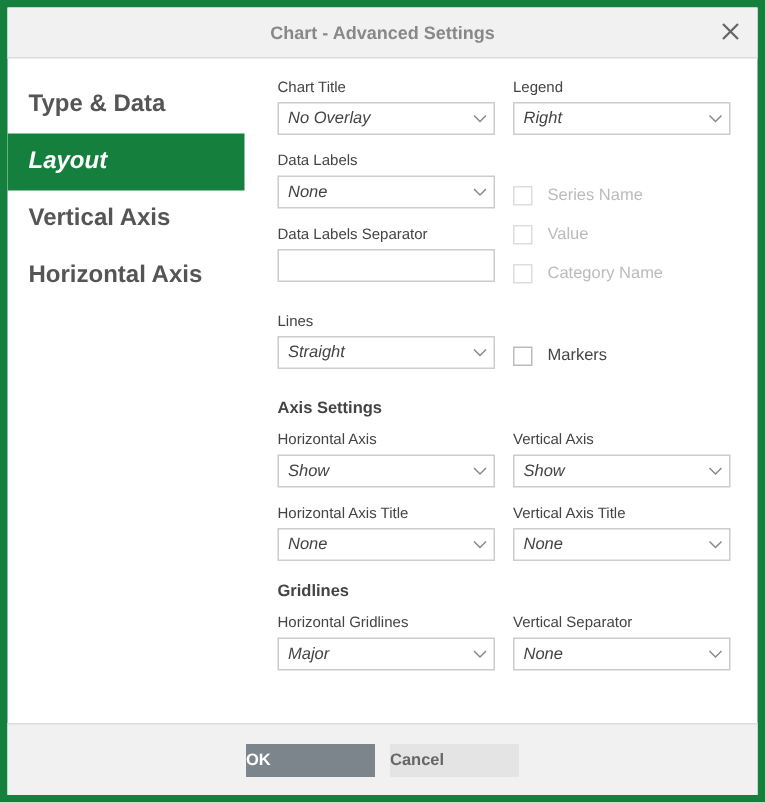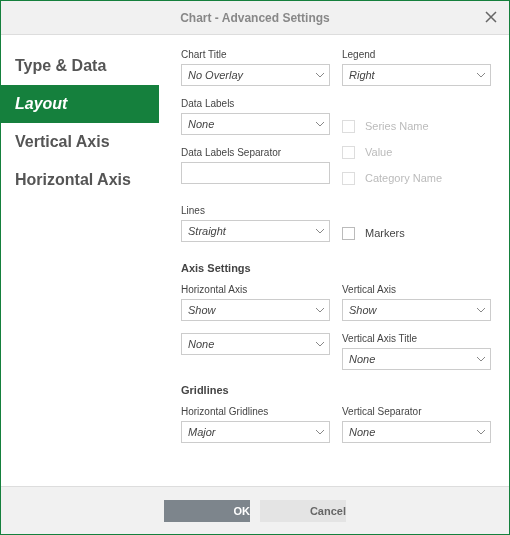--- a/index.html
+++ b/index.html
@@ -1,17 +1,17 @@
 <!DOCTYPE html>
 <html><head>
 <meta charset="utf-8">
 <style>
   * { box-sizing: border-box; margin: 0; padding: 0; }
   html, body { width: 510px; height: 535px; font-family: Arial, Helvetica, sans-serif; font-size: 11px; color: #444; background: #fff; }
-  .dialog { width: 510px; height: 535px; border: 1px solid #15803d; background: #fff; display: flex; flex-direction: column; }
+  .dialog { width: 510px; height: 535px; border: 5px solid #15803d; background: #fff; display: flex; flex-direction: column; }
   .titlebar { height: 34px; background: #f1f1f1; border-bottom: 1px solid #ddd; display: flex; align-items: center; justify-content: center; position: relative; }
   .titlebar .title { font-weight: bold; color: #888; font-size: 12px; }
   .titlebar .close { position: absolute; right: 10px; top: 8px; width: 16px; height: 16px; cursor: pointer; color: #666; }
   .body { flex: 1; display: flex; overflow: hidden; }
   .sidebar { width: 158px; padding-top: 12px; }
   .sidebar-item { padding: 10px 14px; font-size: 16px; font-weight: bold; color: #555; cursor: pointer; }
   .sidebar-item.active { background: #15803d; color: #fff; font-style: italic; }
   .content { flex: 1; padding: 14px 18px 10px 22px; overflow-y: auto; }
   .section-label { font-size: 10px; color: #444; margin-bottom: 4px; display: block; }
   .section-heading { font-weight: bold; font-size: 11px; color: #444; margin: 14px 0 10px 0; }
@@ -20,21 +20,21 @@
   .select, .text-input { width: 100%; height: 22px; border: 1px solid #ccc; background: #fff; font-size: 11px; color: #444; padding: 0 20px 0 6px; position: relative; display: flex; align-items: center; cursor: pointer; font-style: italic; }
   .text-input { cursor: text; padding-right: 6px; }
   .select .chev { position: absolute; right: 4px; top: 5px; width: 10px; height: 10px; color: #888; pointer-events: none; }
   .check-row { display: flex; align-items: center; height: 22px; margin-bottom: 4px; }
   .check-row.disabled { color: #bbb; }
   .check-row.disabled .checkbox { border-color: #ddd; }
   .checkbox { width: 13px; height: 13px; border: 1px solid #bbb; margin-right: 10px; background: #fff; }
   .check-text { font-size: 11px; }
   .col .check-stack { padding-top: 0; }
   .footer { height: 48px; background: #f1f1f1; border-top: 1px solid #ddd; display: flex; align-items: center; justify-content: center; gap: 10px; }
-  .btn { width: 86px; height: 22px; border: none; font-size: 11px; font-weight: bold; cursor: pointer; display: flex; align-items: center; justify-content: flex-end; }
+  .btn { width: 86px; height: 22px; border: none; font-size: 11px; font-weight: bold; cursor: pointer; display: flex; align-items: center; justify-content: flex-start; }
   .btn.primary { background: #7d858c; color: #fff; }
   .btn.secondary { background: #e4e4e4; color: #666; }
 </style>
 </head>
 <body>
 
 <div class="dialog">
 
   <div class="titlebar">
     <span class="title">Chart - Advanced Settings</span>
@@ -146,20 +146,21 @@
             <span>Show</span>
             <span class="chev"><svg viewBox="0 0 10 10">
                   <path d="M1 3 L5 7 L9 3" stroke="currentColor" stroke-width="1" fill="none"></path>
                 </svg></span>
           </div>
         </div>
       </div>
 
       <div class="row">
         <div class="col">
+          <span class="section-label">Horizontal Axis Title</span>
           <div class="select">
             <span>None</span>
             <span class="chev"><svg viewBox="0 0 10 10">
                   <path d="M1 3 L5 7 L9 3" stroke="currentColor" stroke-width="1" fill="none"></path>
                 </svg></span>
           </div>
         </div>
         <div class="col">
           <span class="section-label">Vertical Axis Title</span>
           <div class="select">

